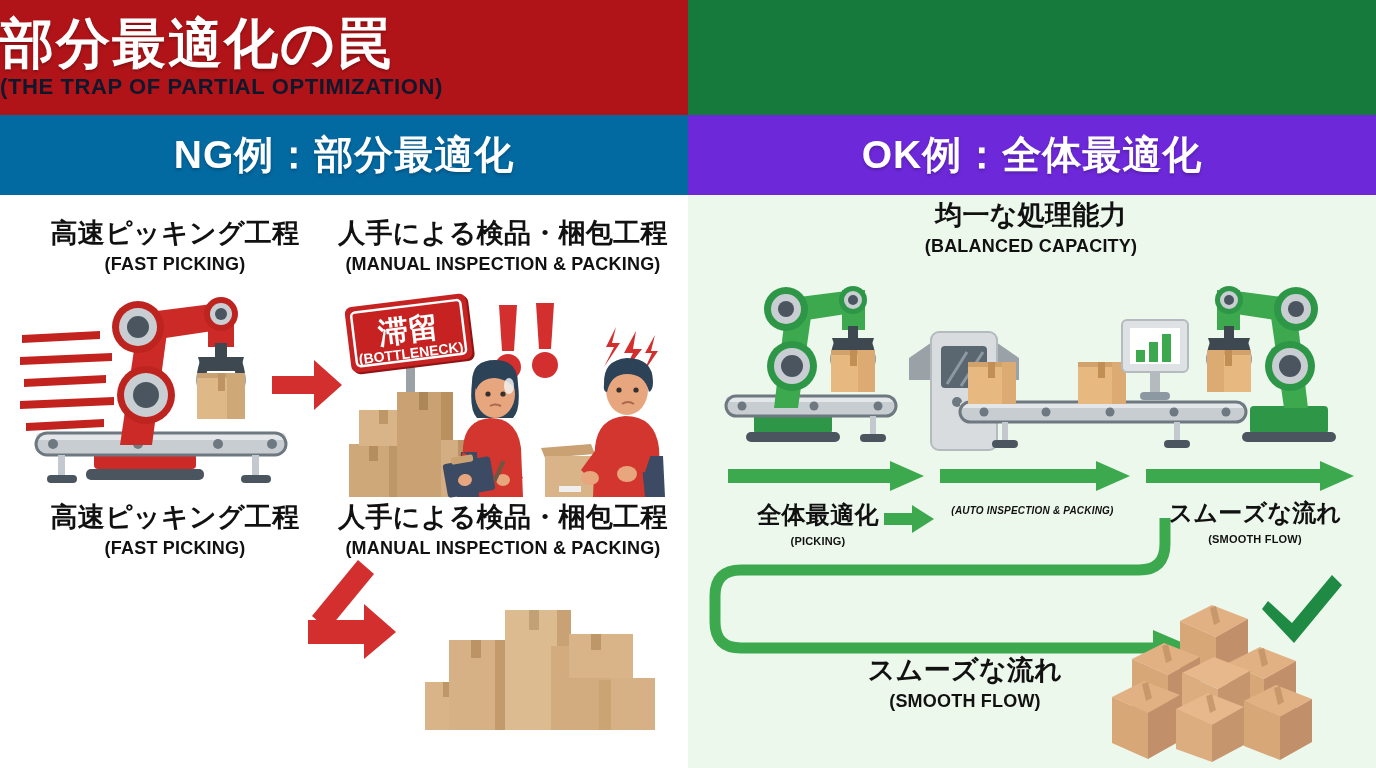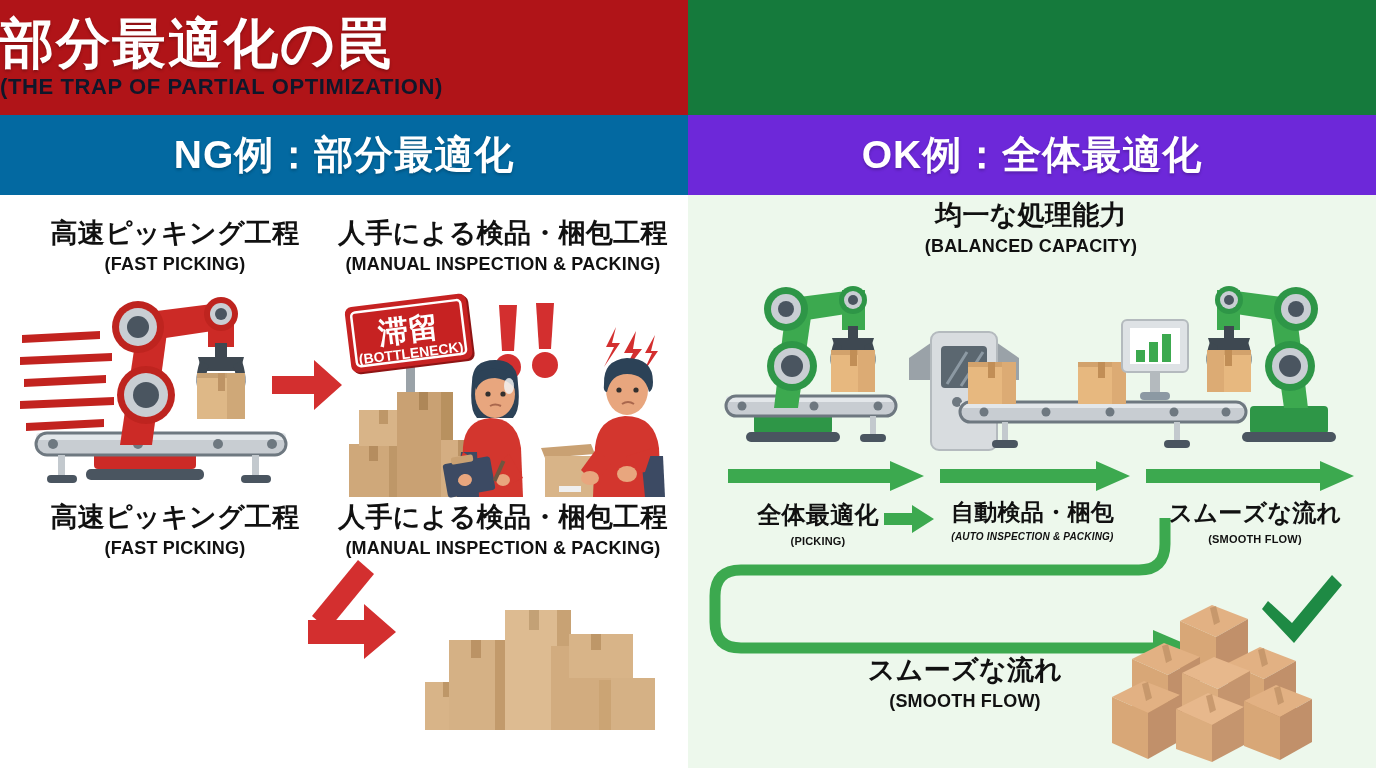--- a/index.html
+++ b/index.html
@@ -432,21 +432,20 @@
   <div class="lbl small" style="left:723px; top:502px; width:190px;">
     <span class="jp">全体最適化</span>
     <span class="en">(PICKING)</span>
   </div>
 
   <svg class="abs" style="left:884px; top:505px;" width="52" height="30" viewBox="0 0 52 30">
     <path d="M0 8 L28 8 L28 0 L50 14 L28 28 L28 20 L0 20 Z" fill="#3CA94F"></path>
   </svg>
 
   <div class="lbl tiny" style="left:925px; top:500px; width:215px;">
-    <span class="jp">自動検品・梱包</span>
     <span class="en">(AUTO INSPECTION
 &amp; PACKING)</span>
   </div>
 
   <div class="lbl small" style="left:1150px; top:500px; width:210px;">
     <span class="jp">スムーズな流れ</span>
     <span class="en">(SMOOTH FLOW)</span>
   </div>
 
   <svg class="abs" style="left:705px; top:518px;" width="530" height="160" viewBox="0 0 530 160">

